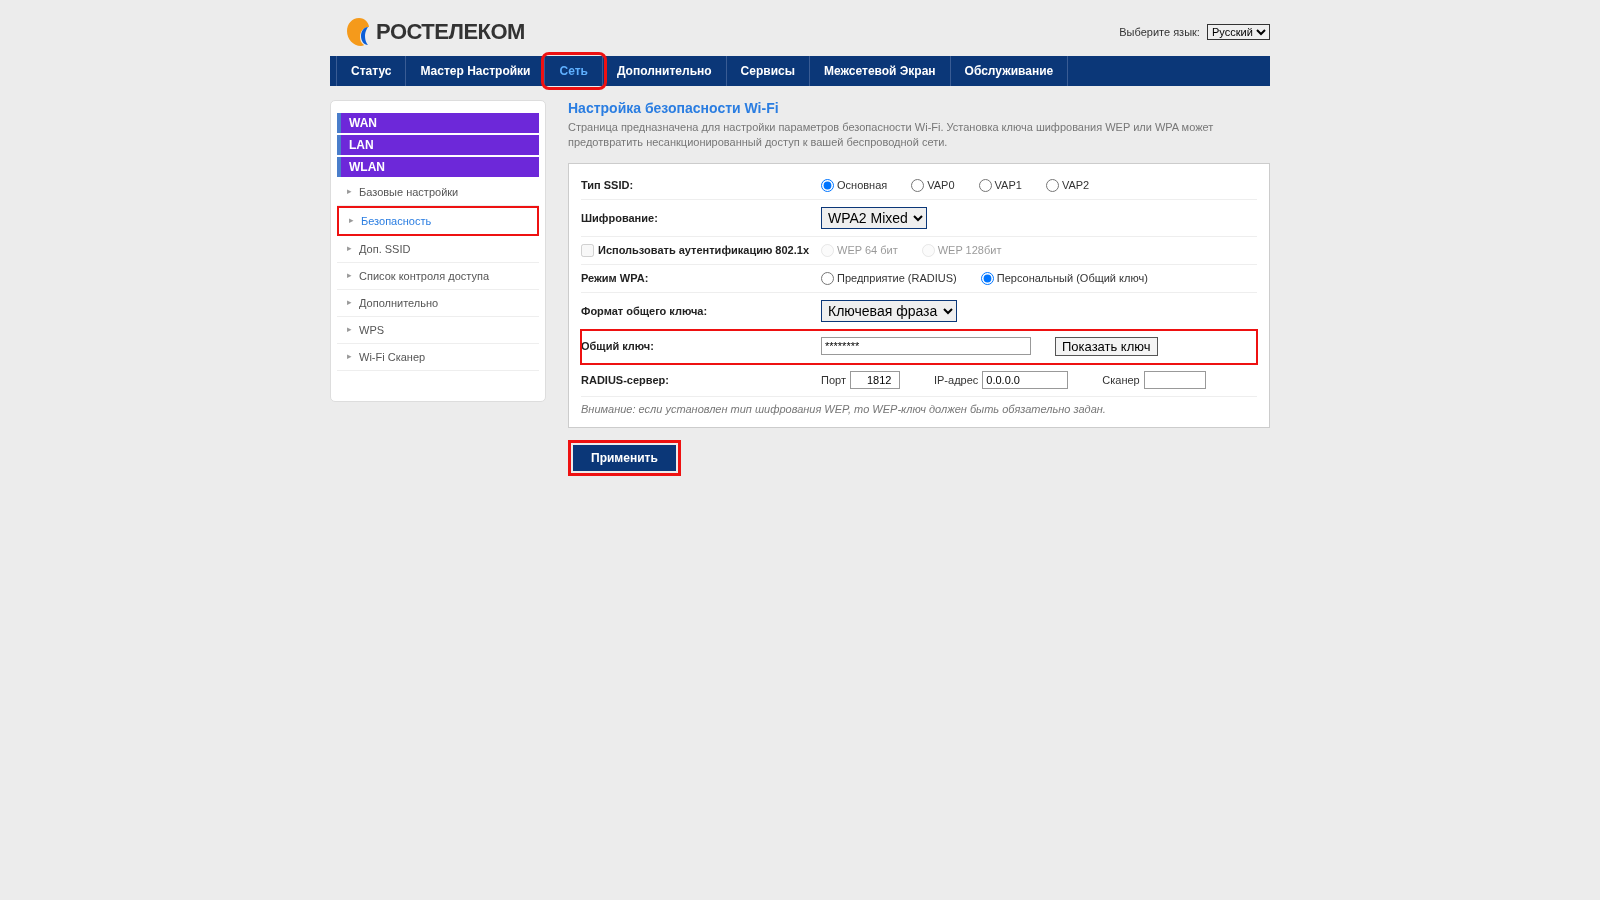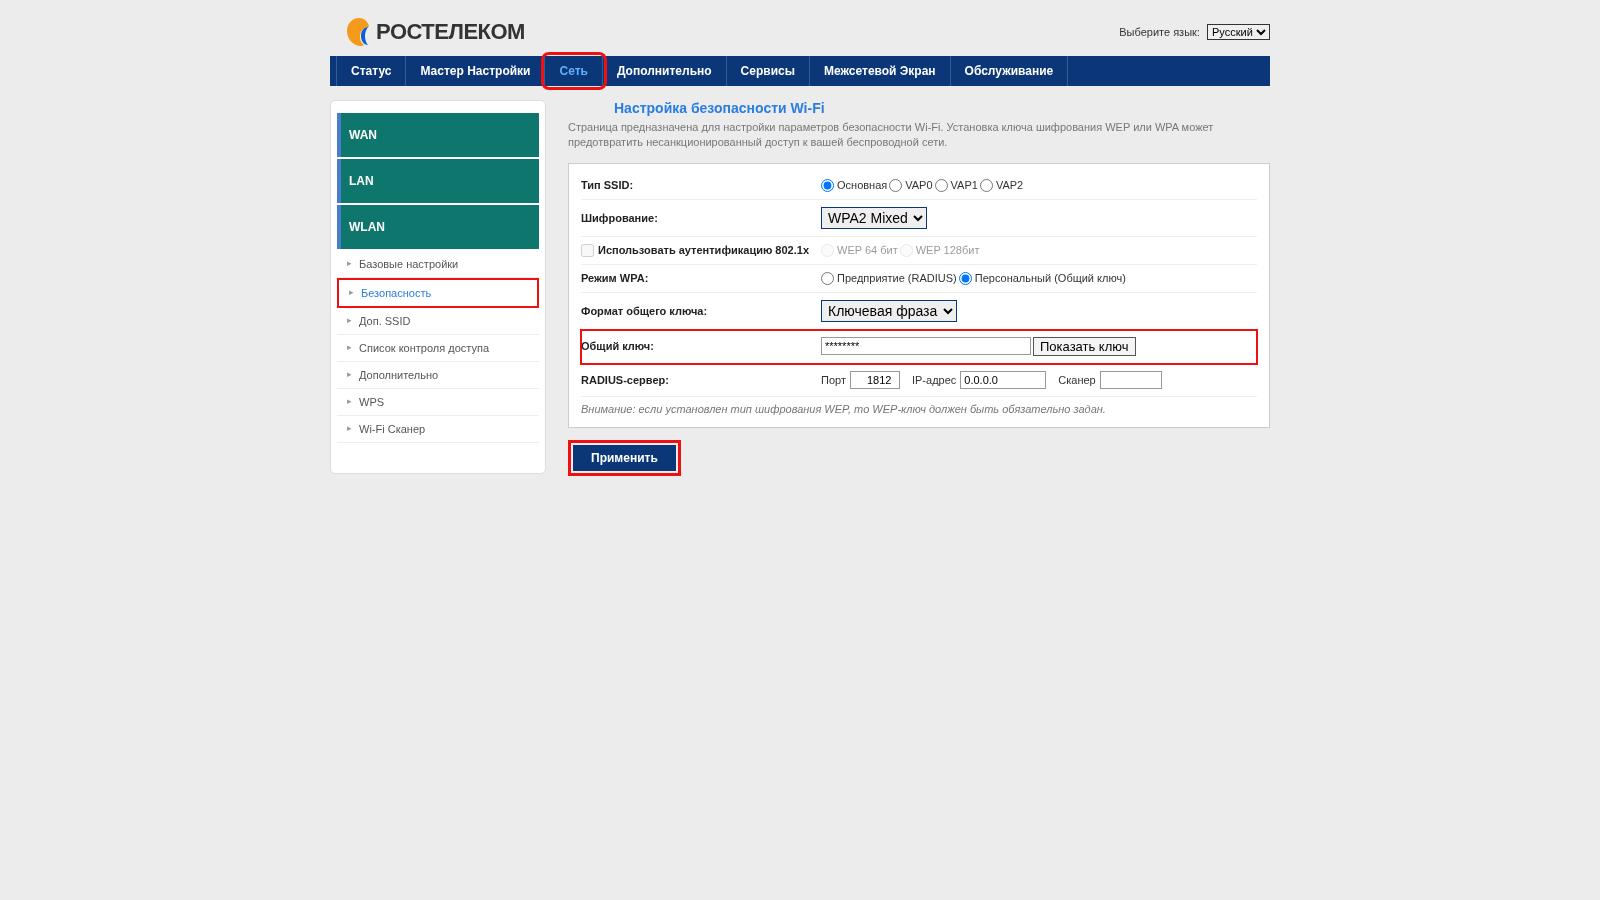--- a/index.html
+++ b/index.html
@@ -11,33 +11,33 @@
   .logo-text { font-weight: bold; font-size: 22px; color: #333; letter-spacing: -0.5px; }
   .lang-box { font-size: 11px; color: #333; }
   .lang-box select { font-size: 11px; border: 1px solid #333; margin-left: 4px; }
   .mainnav { background: #0b3778; height: 30px; display: flex; align-items: stretch; }
   .mainnav .item { color: #fff; font-weight: bold; font-size: 12px; padding: 0 14px; display: flex; align-items: center; border-right: 1px solid #3a5c94; cursor: pointer; white-space: nowrap; }
   .mainnav .item:first-child { border-left: 1px solid #3a5c94; margin-left: 6px; }
   .mainnav .item.active { color: #5fb0ff; }
   .highlight-tab { position: absolute; border: 3px solid #e11; border-radius: 8px; pointer-events: none; }
   .content-wrap { display: flex; gap: 22px; margin-top: 14px; align-items: flex-start; }
   .sidebar { width: 216px; background: #fff; border: 1px solid #ddd; border-radius: 5px; padding: 10px 6px 30px 6px; }
-  .side-cat { background: #0f766e; color: #fff; font-weight: bold; font-size: 12px; padding: 15px 8px; margin: 2px 0; border-left: 4px solid #4a7ecb; cursor: pointer; }
+  .side-cat { background: #6d28d9; color: #fff; font-weight: bold; font-size: 12px; padding: 3px 8px; margin: 2px 0; border-left: 4px solid #4a7ecb; cursor: pointer; }
   .side-sub { font-size: 11px; color: #555; padding: 7px 8px 7px 22px; border-bottom: 1px solid #eee; cursor: pointer; position: relative; }
   .side-sub::before { content: "▸"; position: absolute; left: 10px; font-size: 9px; color: #999; }
   .side-sub.active { color: #2a7de1; }
   .side-sub.hl { border: 2px solid #e11; }
   .main { flex: 1; }
-  .page-title { color: #2a7de1; font-weight: bold; font-size: 14px; margin-bottom: 4px; margin-left: 46px; }
+  .page-title { color: #2a7de1; font-weight: bold; font-size: 14px; margin-bottom: 4px; }
   .page-desc { color: #777; font-size: 11px; line-height: 1.4; margin-bottom: 12px; }
   .settings-box { background: #fff; border: 1px solid #ccc; padding: 8px 12px 10px 12px; }
   .row { display: flex; align-items: center; padding: 7px 0; border-bottom: 1px solid #eee; font-size: 11px; }
   .row:last-child { border-bottom: none; }
   .row .lbl { width: 240px; font-weight: bold; color: #222; }
-  .row .ctl { flex: 1; display: flex; align-items: center; gap: 2px; flex-wrap: wrap; }
+  .row .ctl { flex: 1; display: flex; align-items: center; gap: 24px; flex-wrap: wrap; }
   .row .ctl label { display: inline-flex; align-items: center; gap: 3px; color: #333; }
   .row .ctl input[type="text"], .row .ctl input[type="password"] { border: 1px solid #999; font-size: 11px; padding: 1px 3px; height: 18px; }
   .row .ctl select { border: 1px solid #0b3778; font-size: 14px; padding: 1px 2px; }
   .row .ctl .disabled-radio { opacity: 0.5; }
   .row .ctl button.show-key { border: 1px solid #555; background: #f4f4f4; font-size: 13px; padding: 1px 6px; cursor: pointer; }
   .radius-group { display: inline-flex; align-items: center; gap: 4px; margin-right: 10px; }
   .radius-group span { color: #333; }
   .note { font-style: italic; color: #777; font-size: 11px; padding: 6px 0 2px 0; }
   .apply-row { margin-top: 12px; }
   .apply-btn { background: #0b3778; color: #fff; font-weight: bold; font-size: 12px; border: none; padding: 6px 18px; cursor: pointer; }

